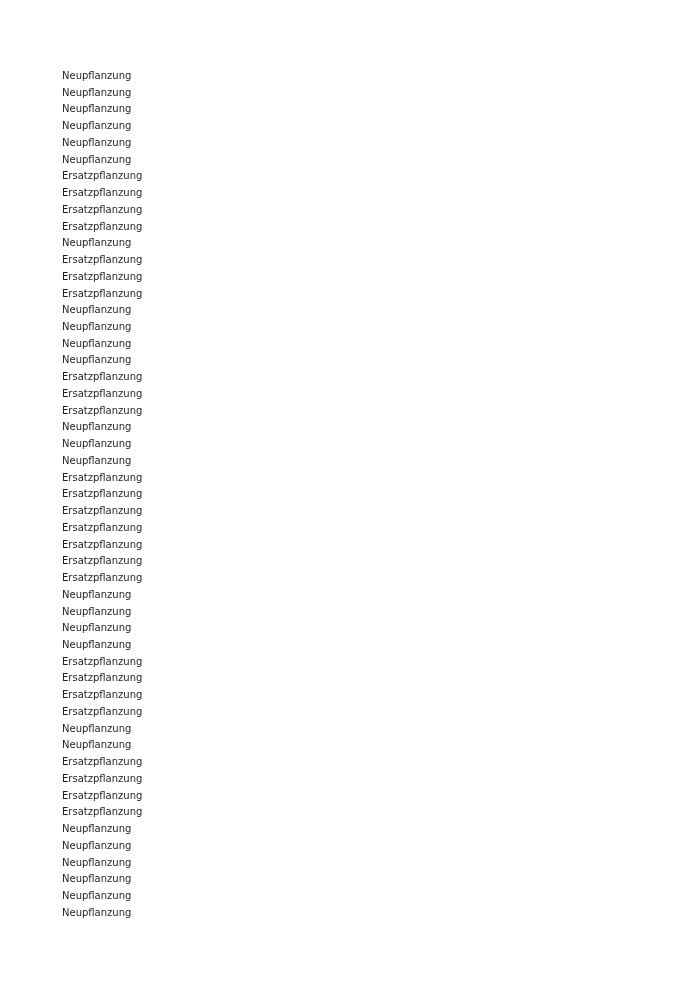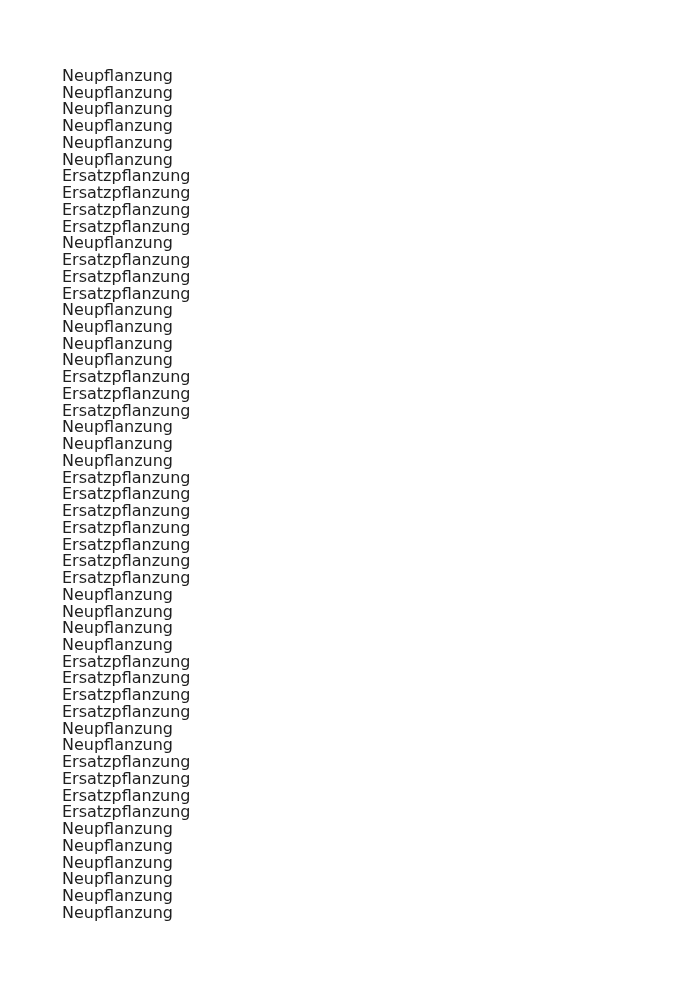--- a/index.html
+++ b/index.html
@@ -16,21 +16,21 @@
   .page {
     position: relative;
     width: 700px;
     height: 990px;
     background: #ffffff;
   }
   .planting-list {
     position: absolute;
     left: 62px;
     top: 68px;
-    font-size: 16px;
+    font-size: 10px;
     line-height: 16.74px;
     color: #1f1f1f;
     white-space: nowrap;
   }
   .planting-list .row {
     height: 16.74px;
   }
 </style>
 </head>
 <body style="background: rgb(255, 255, 255);">

